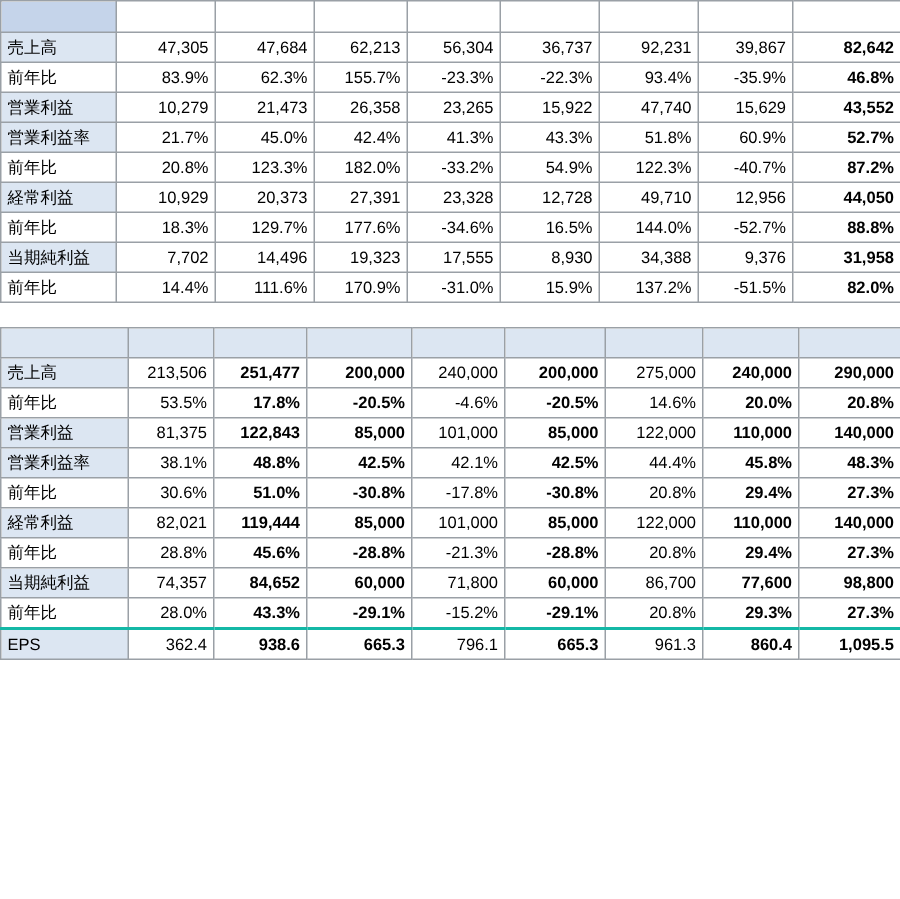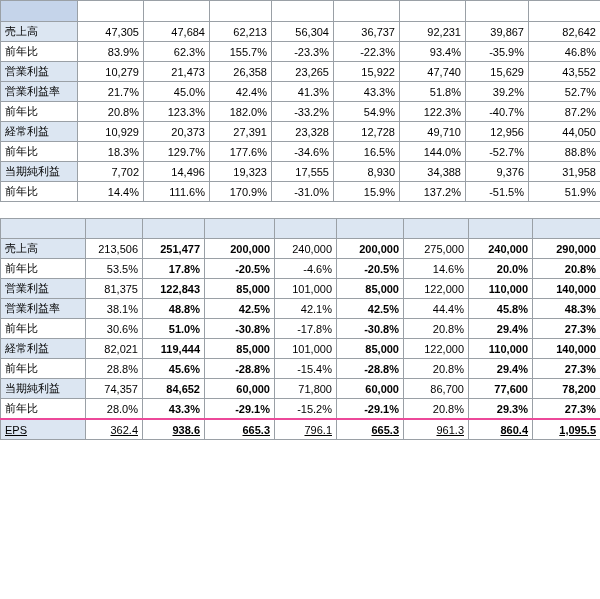--- a/index.html
+++ b/index.html
@@ -50,22 +50,22 @@
     text-align: left;
     font-size: 11px;
     padding-left: 4px;
   }
   #t1 .rowlabel.sub { background: #ffffff; }
   #t1 td.num {
     text-align: right;
     font-size: 11px;
     padding-right: 4px;
   }
-  #t1 td.bold { font-weight: normal; margin-top: 28px; }
-  .thick-top td { border-top: 2px solid #ec4899; text-decoration: underline; }
+  #t1 td.bold { font-weight: bold; margin-top: 28px; }
+  .thick-top td { border-top: 2px solid #14b8a6; }
 
   
   #t2 td, #t2 th { height: 17px; }
   #t2 .hdrcell {
     background: #dce6f2;
     font-size: 11px;
     text-align: left;
     vertical-align: middle;
     line-height: 12px;
     padding: 1px 3px;
@@ -152,21 +152,21 @@
           <td class="num bold">43,552</td>
         </tr>
         <tr>
           <td class="rowlabel">営業利益率</td>
           <td class="num">21.7%</td>
           <td class="num">45.0%</td>
           <td class="num">42.4%</td>
           <td class="num">41.3%</td>
           <td class="num">43.3%</td>
           <td class="num">51.8%</td>
-          <td class="num">39.2%</td>
+          <td class="num">60.9%</td>
           <td class="num bold">52.7%</td>
         </tr>
         <tr>
           <td class="rowlabel sub">前年比</td>
           <td class="num">20.8%</td>
           <td class="num">123.3%</td>
           <td class="num">182.0%</td>
           <td class="num">-33.2%</td>
           <td class="num">54.9%</td>
           <td class="num">122.3%</td>
@@ -208,21 +208,21 @@
         </tr>
         <tr>
           <td class="rowlabel sub">前年比</td>
           <td class="num">14.4%</td>
           <td class="num">111.6%</td>
           <td class="num">170.9%</td>
           <td class="num">-31.0%</td>
           <td class="num">15.9%</td>
           <td class="num">137.2%</td>
           <td class="num">-51.5%</td>
-          <td class="num bold">51.9%</td>
+          <td class="num bold">82.0%</td>
         </tr>
       </tbody>
   </table>
 
   <div class="spacer"></div>
 
   <table id="t2">
     <colgroup>
       <col style="width:85px">
       <col style="width:57px">
@@ -312,36 +312,36 @@
           <td class="num bold">85,000</td>
           <td class="num">122,000</td>
           <td class="num bold">110,000</td>
           <td class="num bold">140,000</td>
         </tr>
         <tr>
           <td class="rowlabel sub">前年比</td>
           <td class="num">28.8%</td>
           <td class="num bold">45.6%</td>
           <td class="num bold">-28.8%</td>
-          <td class="num">-15.4%</td>
+          <td class="num">-21.3%</td>
           <td class="num bold">-28.8%</td>
           <td class="num">20.8%</td>
           <td class="num bold">29.4%</td>
           <td class="num bold">27.3%</td>
         </tr>
         <tr>
           <td class="rowlabel">当期純利益</td>
           <td class="num">74,357</td>
           <td class="num bold">84,652</td>
           <td class="num bold">60,000</td>
           <td class="num">71,800</td>
           <td class="num bold">60,000</td>
           <td class="num">86,700</td>
           <td class="num bold">77,600</td>
-          <td class="num bold">78,200</td>
+          <td class="num bold">98,800</td>
         </tr>
         <tr>
           <td class="rowlabel sub">前年比</td>
           <td class="num">28.0%</td>
           <td class="num bold">43.3%</td>
           <td class="num bold">-29.1%</td>
           <td class="num">-15.2%</td>
           <td class="num bold">-29.1%</td>
           <td class="num">20.8%</td>
           <td class="num bold">29.3%</td>

